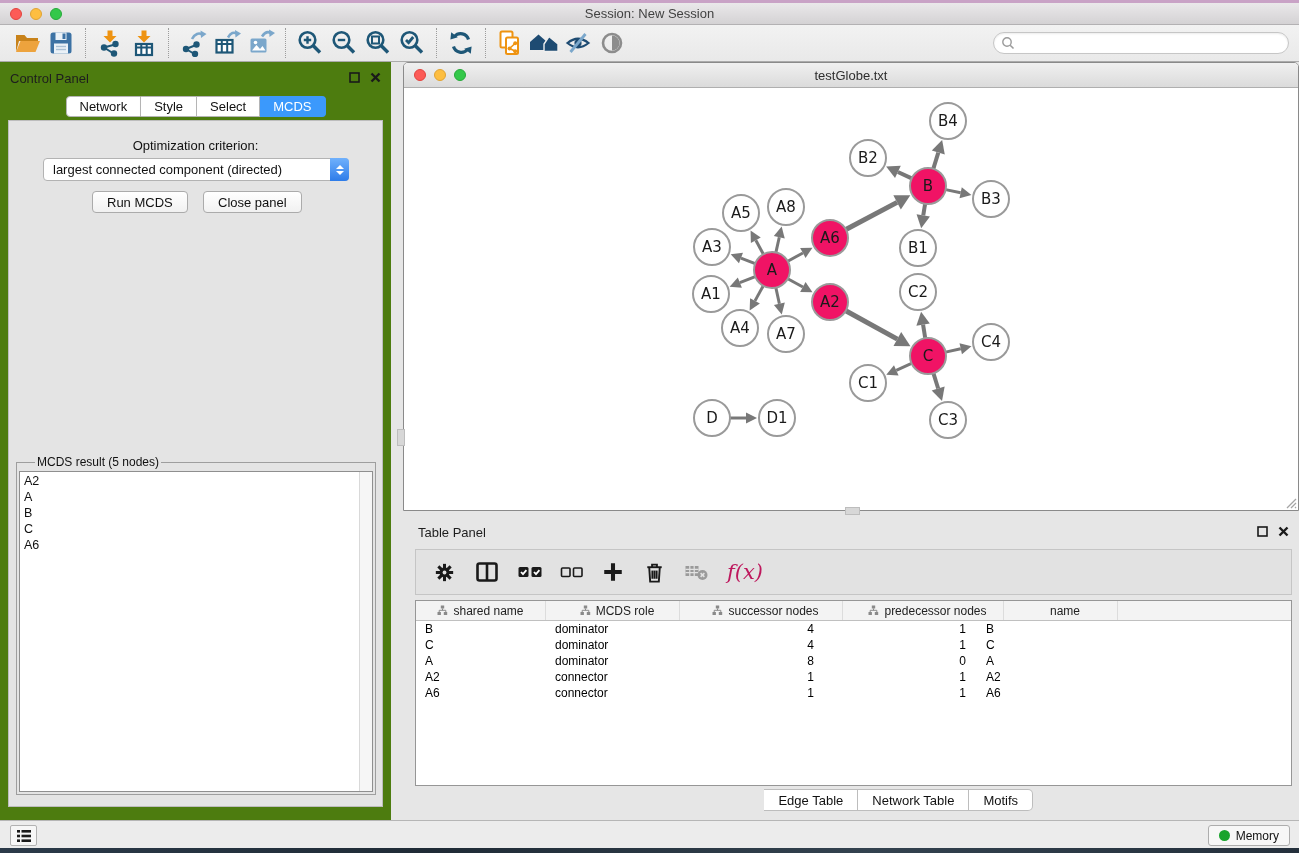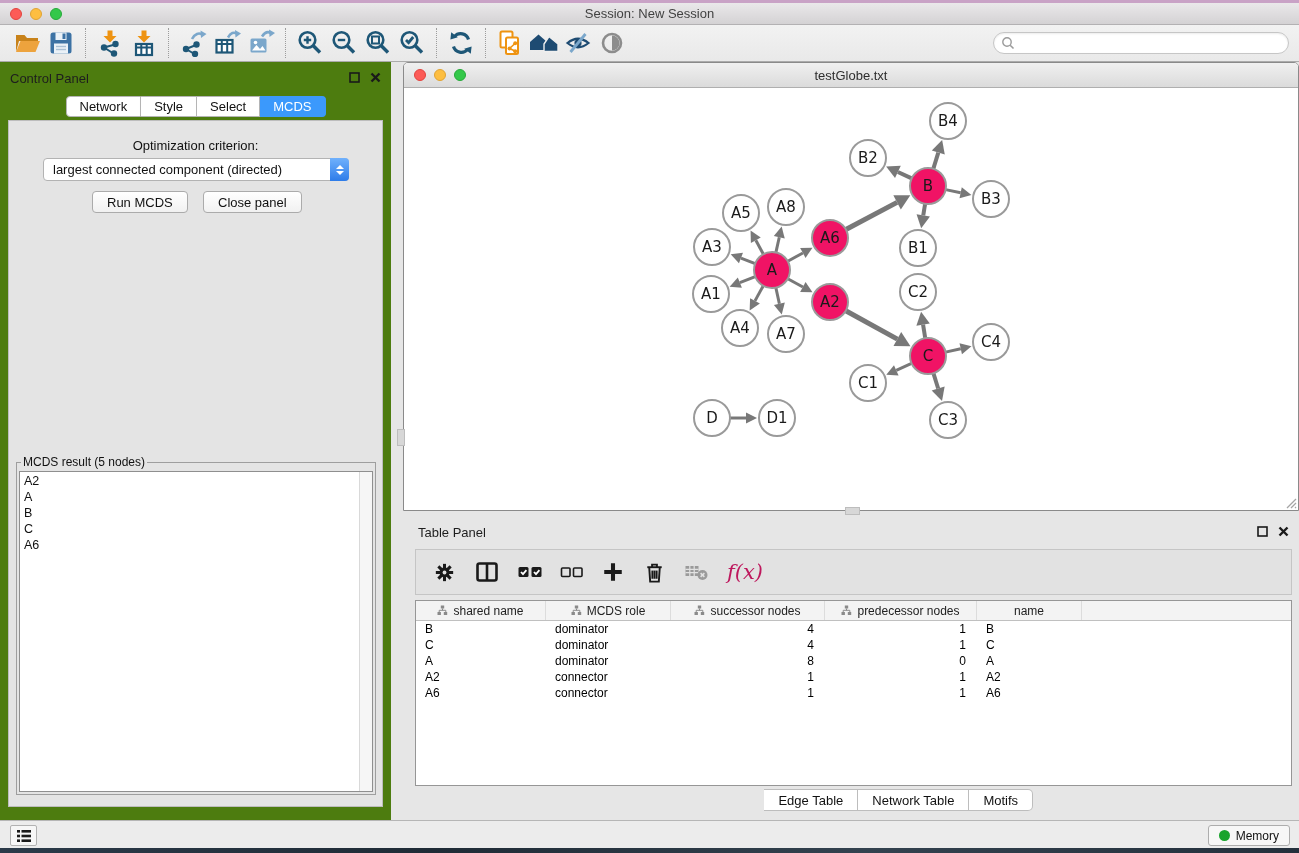--- a/index.html
+++ b/index.html
@@ -55,21 +55,21 @@
   .stepper { width:19px; height:23px; margin:-1px -1px -1px 0; border-radius:0 4px 4px 0;
     background:linear-gradient(#70B1FC,#2E7CE9); display:flex; flex-direction:column;
     align-items:center; justify-content:center; gap:2px; }
   .chev-up { width:0; height:0; border-left:4px solid transparent; border-right:4px solid transparent; border-bottom:4.5px solid #fff; }
   .chev-down { width:0; height:0; border-left:4px solid transparent; border-right:4px solid transparent; border-top:4.5px solid #fff; }
   .btn { position:absolute; height:22px; background:linear-gradient(#FFFFFF,#F1F1F1);
     border:1px solid #ABABAB; border-radius:4px; font-size:13px; color:#111;
     font-family:"Liberation Sans",sans-serif; padding:0 14px; cursor:pointer; }
   fieldset.mcds { position:absolute; left:7px; top:334px; width:360px; height:340px;
     border:1px solid #9E9E9E; padding:2px; background:#E4E4E4; }
-  fieldset.mcds legend { font-size:12px; color:#111; padding:0 2px; margin-left:2px; }
+  fieldset.mcds legend { font-size:12px; color:#111; padding:0 2px; margin-left:16px; }
   .mcds-list { position:relative; width:100%; height:100%; background:#fff; border:1px solid #8F8F8F; overflow:hidden; }
   .mcds-scroll { position:absolute; right:0; top:0; bottom:0; width:13px; background:#F6F6F6; border-left:1px solid #D9D9D9; }
   .mcds-item { font-size:12.5px; color:#111; padding:1.5px 0 0 4px; line-height:14.5px; }
 
   
   .net-window { position:absolute; left:403px; top:62px; width:896px; height:449px;
     border:1px solid #8A8A8A; border-radius:5px 5px 0 0; background:#fff; }
   .net-titlebar { position:absolute; left:0; top:0; right:0; height:25px;
     background:linear-gradient(#F0F0F0,#DBDBDB); border-bottom:1px solid #AFAFAF;
     border-radius:4px 4px 0 0; display:flex; align-items:center; }
@@ -81,21 +81,21 @@
 
   
   .table-panel { position:absolute; left:403px; top:516px; width:896px; height:304px; background:#E6E6E6; }
   .tp-title { position:absolute; left:15px; top:9px; font-size:13px; color:#1E1E1E; }
   .tp-toolbar { position:absolute; left:12px; right:7px; top:33px; height:46px;
     background:#E2E2E2; border:1px solid #C5C5C5; display:flex; align-items:center; gap:17px; padding:0 16px; }
   .tpt-btn { background:none; border:none; display:flex; align-items:center; justify-content:center; cursor:pointer; }
   .fx { font-family:"DejaVu Serif",serif; font-style:italic; font-size:21px; color:#be185d; }
   .tp-table { position:absolute; left:12px; right:7px; top:84px; height:186px;
     background:#fff; border:1px solid #969696; overflow:hidden; }
-  .thead { display:flex; height:20px; background:#F3F3F3; border-bottom:1px solid #C0C0C0; }
+  .thead { display:flex; height:20px; background:#F3F3F3; border-bottom:1px solid #C0C0C0;gap:9px; }
   .th { display:flex; align-items:center; justify-content:center; gap:5px;
     font-size:12px; color:#222; border-right:1px solid #DCDCDC; }
   .trow { display:flex; height:16px; align-items:center; }
   .td { font-size:12px; color:#000; padding-left:9px; overflow:hidden; white-space:nowrap; }
   .td.num { text-align:right; padding-right:11px; padding-left:0; }
   .tp-tabs { position:absolute; left:0; right:0; top:273px; display:flex; justify-content:center; }
   .seg-tab { height:22px; padding:0 14px; display:flex; align-items:center; font-size:13px;
     background:#fff; border:1px solid #BDBDBD; border-left:none; color:#111; cursor:pointer; }
   .seg-tab:first-child { border-left:1px solid #BDBDBD; border-radius:5px 0 0 5px; }
   .seg-tab:last-child { border-radius:0 5px 5px 0; }

